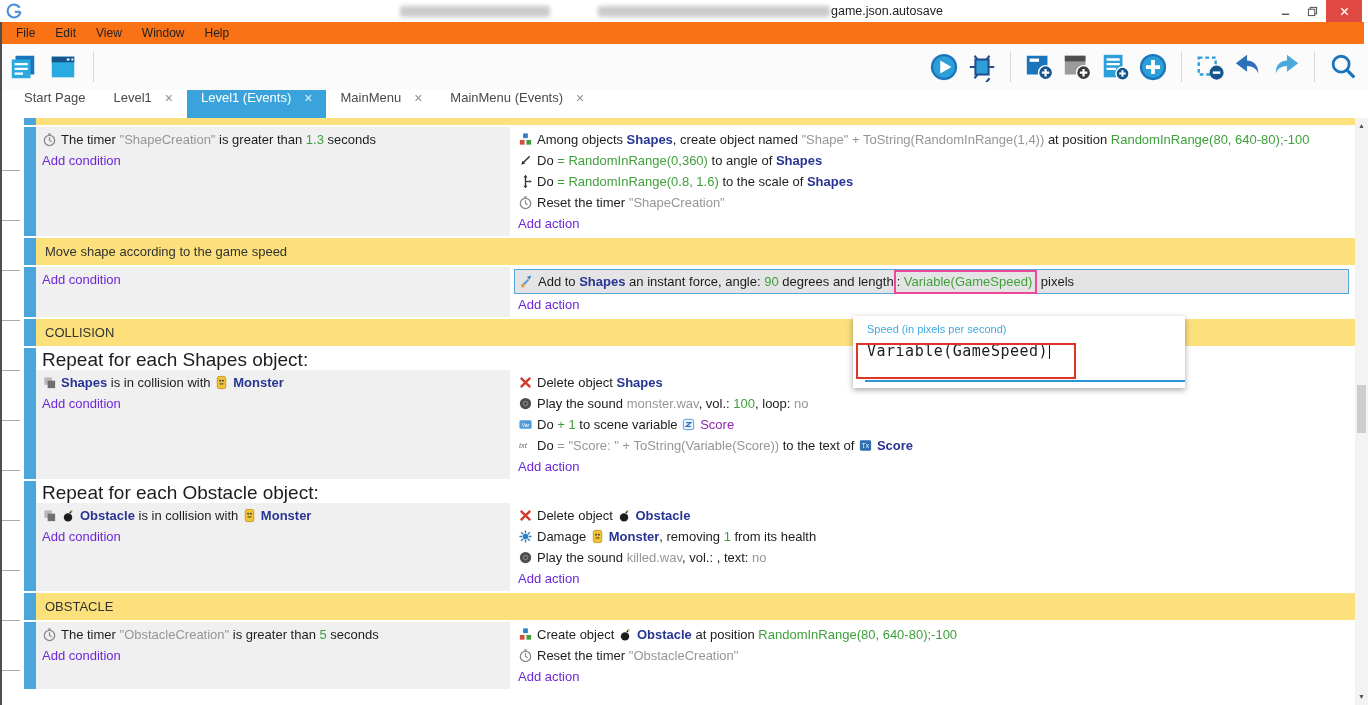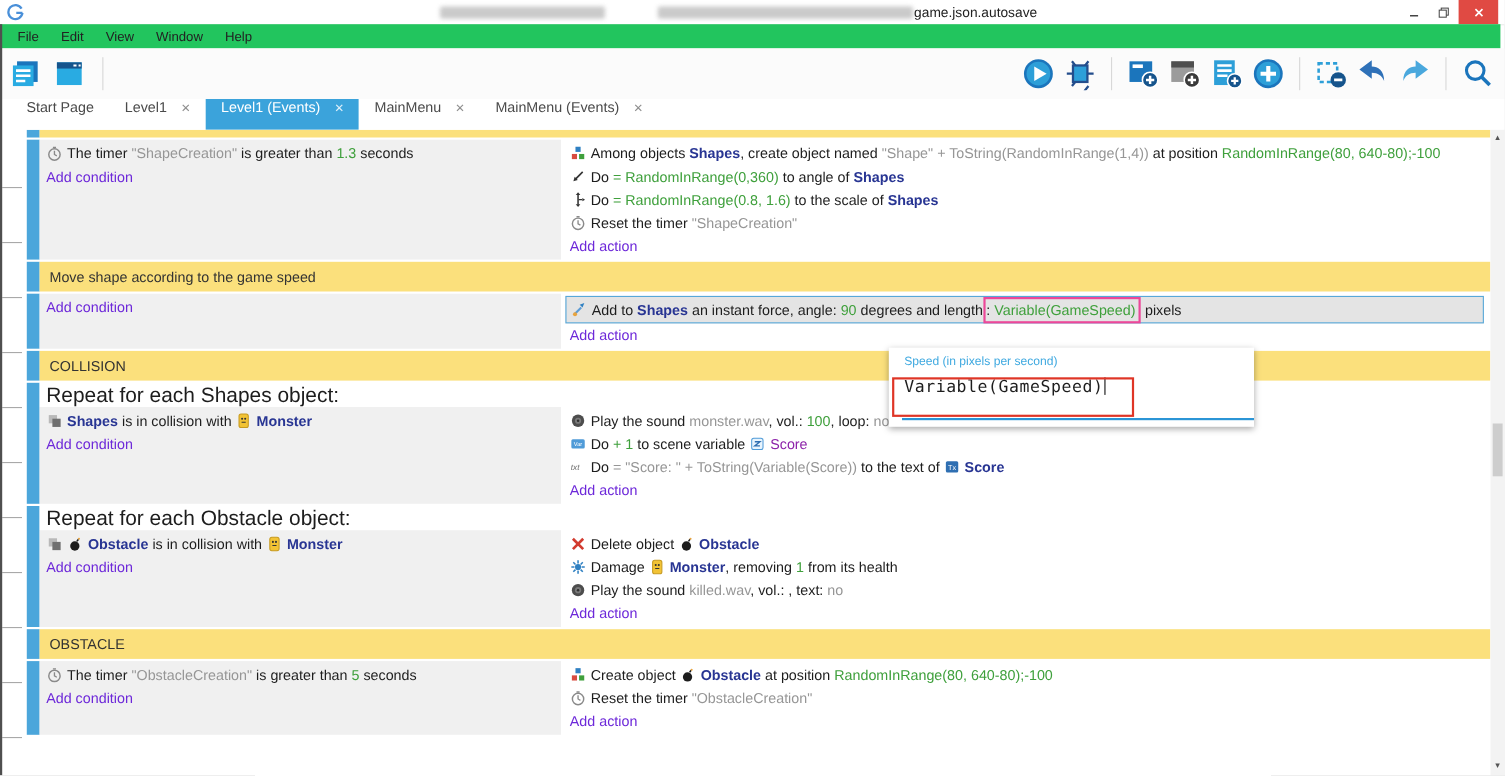--- a/index.html
+++ b/index.html
@@ -11,21 +11,21 @@
   #logo svg{width:100%;height:100%}
   .blurbox{position:absolute;top:6px;height:11px;background:#bdbdbd;filter:blur(2px);opacity:.8;border-radius:2px}
   #blur1{left:400px;width:150px}
   #blur2{left:598px;width:232px}
   #title-text{position:absolute;left:831px;top:4px;font-size:12.5px;color:#222}
   #win-controls{position:absolute;right:6px;top:0;height:22px;display:flex;align-items:stretch}
   .winbtn{width:27px;display:flex;align-items:center;justify-content:center;cursor:default}
   .winbtn svg{width:11px;height:11px}
   .winbtn.close{width:36px;background:#e04a43}
   
-  #menubar{position:absolute;top:22px;left:0;right:4px;height:22px;background:#22c55e;display:flex;align-items:flex-start;padding-left:6px}
+  #menubar{position:absolute;top:22px;left:0;right:4px;height:22px;background:#f97316;display:flex;align-items:flex-start;padding-left:6px}
   .menu-item{font-size:12px;color:#222;padding:0 10px;height:100%;display:flex;align-items:center}
   
   #toolbar{position:absolute;top:44px;left:0;right:0;height:46px;background:#fbfbfb;border-bottom:1px solid #efefef}
   #tb-left{position:absolute;left:8px;top:8px;display:flex;gap:10px;align-items:center}
   #tb-right{position:absolute;right:10px;top:8px;display:flex;gap:8px;align-items:center}
   .tb-icon{width:30px;height:30px}
   .tb-icon svg{width:100%;height:100%}
   .tb-sep{width:1px;height:30px;background:#d8d8d8;margin:0 5px}
   
   #tabbar{position:absolute;top:90px;left:0;right:0;height:28px;background:#fff;display:flex;padding-left:10px}
@@ -53,21 +53,21 @@
   .line.selected{background:#e4e4e4;border:1px solid #57a8d9;margin:0 6px 0 2px;padding:1px 4px}
   .icon{display:inline-block;width:15px;height:15px;vertical-align:-3px;margin-right:4px}
   .icon svg{width:100%;height:100%}
   .s-p{color:#1d1d1d}
   .s-o{color:#283593;font-weight:bold}
   .s-e{color:#3fa03c}
   .s-g{color:#969696}
   .s-sv{color:#8e24aa}
   .redbox{border:2px solid #ec4899;padding:2px 3px 3px 1px}
   
-  #popup{position:absolute;left:808px;top:316px;width:332px;height:72px;background:#fff;
+  #popup{position:absolute;left:853px;top:316px;width:332px;height:72px;background:#fff;
          box-shadow:0 2px 6px rgba(0,0,0,.35);z-index:40}
   .popup-label{color:#3fa9e0;font-size:11px;padding:7px 0 0 14px}
   .popup-value{font-family:"DejaVu Sans Mono",monospace;font-size:15px;color:#1d1d1d;padding:7px 0 0 14px;letter-spacing:.5px}
   .caret{display:inline-block;width:1px;height:16px;background:#111;vertical-align:-3px;margin-left:1px}
   .popup-underline{position:absolute;left:12px;right:0;bottom:6px;height:2px;background:#2b95d6}
   .popup-redbox{position:absolute;left:3px;top:27px;width:216px;height:32px;border:2px solid #df3526}
   
   #vscroll{position:absolute;right:0;top:118px;width:13px;bottom:0;background:#f3f3f3;z-index:45}
   .sb-arrow{position:absolute;left:0;width:13px;height:14px;font-size:7px;color:#555;text-align:center;line-height:14px}
   .sb-arrow.up{top:1px}
@@ -304,20 +304,23 @@
                   </svg></span><span class="s-o">Shapes</span><span class="s-p"> is in collision with </span><span class="icon"><svg viewBox="0 0 16 16">
                     <rect x="3.5" y="1.5" width="9" height="13" rx="2" fill="#f2c335" stroke="#c79a1f"></rect>
                     <circle cx="6.5" cy="6" r="1" fill="#333"></circle>
                     <circle cx="9.5" cy="6" r="1" fill="#333"></circle>
                     <path d="M6 9.5h4" stroke="#333" stroke-width="1"></path>
                   </svg></span><span class="s-o">Monster</span></div>
               <div class="line add">Add condition</div>
             </div>
             <div class="acts">
               <div class="line"><span class="icon"><svg viewBox="0 0 16 16">
+                    <path d="M3 3l10 10M13 3L3 13" stroke="#d23b2f" stroke-width="2.6"></path>
+                  </svg></span><span class="s-p">Delete object </span><span class="s-o">Shapes</span></div>
+              <div class="line"><span class="icon"><svg viewBox="0 0 16 16">
                     <circle cx="8" cy="8" r="6" fill="#4d4d4d"></circle>
                     <circle cx="8" cy="8" r="3" fill="#7a7a7a"></circle>
                     <circle cx="8" cy="8" r="1.2" fill="#2e2e2e"></circle>
                   </svg></span><span class="s-p">Play the sound </span><span class="s-g">monster.wav</span><span class="s-p">, vol.: </span><span class="s-e">100</span><span class="s-p">, loop: </span><span class="s-g">no</span></div>
               <div class="line"><span class="icon"><svg viewBox="0 0 16 16">
                     <rect x="1.5" y="3.5" width="13" height="9" rx="1.5" fill="#4f9bd8"></rect>
                     <text x="8" y="10.5" font-size="5.5" fill="#fff" text-anchor="middle" font-family="sans-serif">Var</text>
                   </svg></span><span class="s-p">Do </span><span class="s-e">+ 1</span><span class="s-p"> to scene variable </span><span class="icon"><svg viewBox="0 0 16 16">
                     <rect x="2.5" y="2.5" width="11" height="11" rx="2" fill="#e8f4fd" stroke="#4f9bd8"></rect>
                     <path d="M5.5 6h5l-5 4h5" stroke="#2f6fb2" stroke-width="1.3" fill="none"></path>

